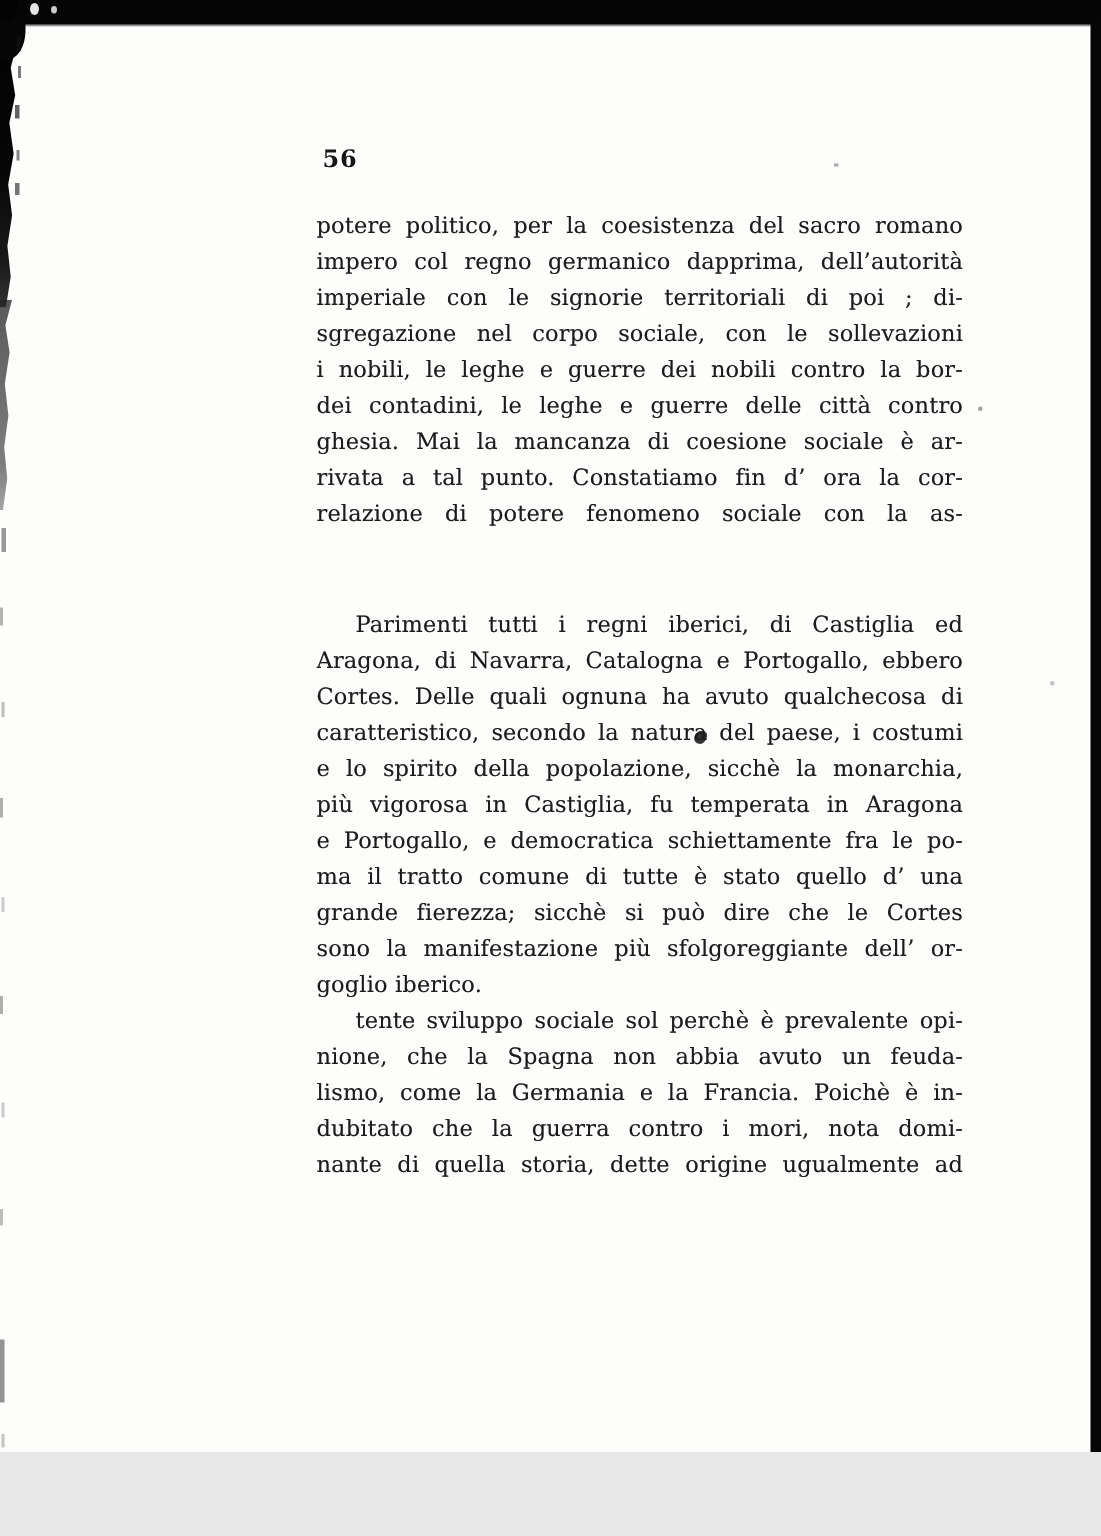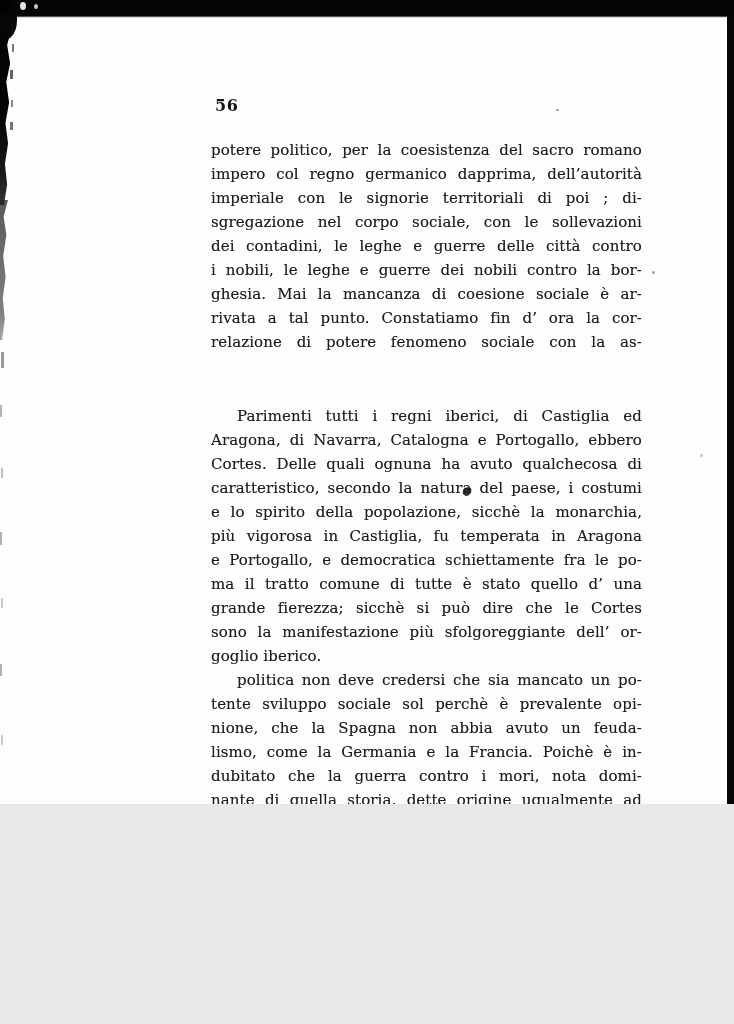--- a/index.html
+++ b/index.html
@@ -1,19 +1,19 @@
 <!DOCTYPE html>
 <html><head>
 <meta charset="utf-8">
 <style>
   html, body { margin: 0; padding: 0; background: #e8e8e8; }
   .page {
     position: relative;
     width: 734px;
-    height: 804px;
+    height: 968px;
     background: #fdfdfc;
     overflow: hidden;
     font-family: "DejaVu Serif", "Liberation Serif", serif;
   }
   
   .page-number {
     position: absolute;
     left: 215px;
     top: 96px;
     font-size: 16px;
@@ -124,41 +124,40 @@
   <div class="speck" style="left:556px;top:109px;width:3px;height:2px;background:#777;opacity:.6;"></div>
   <div class="speck" style="left:700px;top:454px;width:3px;height:3px;background:#888;opacity:.5;border-radius:50%;"></div>
 
   <div class="page-number">56</div>
   <div class="text-block">
       <div class="para">
         <div class="line">potere politico, per la coesistenza del sacro romano</div>
         <div class="line">impero col regno germanico dapprima, dell’autorità</div>
         <div class="line">imperiale con le signorie territoriali di poi ; di-</div>
         <div class="line">sgregazione nel corpo sociale, con le sollevazioni</div>
+        <div class="line">i nobili, le leghe e guerre dei nobili contro la bor-</div>
         <div class="line">dei contadini, le leghe e guerre delle città contro</div>
-        <div class="line">i nobili, le leghe e guerre dei nobili contro la bor-</div>
         <div class="line">ghesia. Mai la mancanza di coesione sociale è ar-</div>
         <div class="line">rivata a tal punto. Constatiamo fin d’ ora la cor-</div>
         <div class="line">relazione di potere fenomeno sociale con la as-</div>
       </div>
       <div class="para indent gap">
         <div class="line">Parimenti tutti i regni iberici, di Castiglia ed</div>
         <div class="line">Aragona, di Navarra, Catalogna e Portogallo, ebbero</div>
         <div class="line">Cortes. Delle quali ognuna ha avuto qualchecosa di</div>
         <div class="line">caratteristico, secondo la natura del paese, i costumi</div>
         <div class="line">e lo spirito della popolazione, sicchè la monarchia,</div>
         <div class="line">più vigorosa in Castiglia, fu temperata in Aragona</div>
         <div class="line">e Portogallo, e democratica schiettamente fra le po-</div>
         <div class="line">ma il tratto comune di tutte è stato quello d’ una</div>
         <div class="line">grande fierezza; sicchè si può dire che le Cortes</div>
         <div class="line">sono la manifestazione più sfolgoreggiante dell’ or-</div>
         <div class="line last">goglio iberico.</div>
       </div>
       <div class="para indent">
-        <div class="line">politica non deve credersi che sia mancato un po-</div>
         <div class="line">tente sviluppo sociale sol perchè è prevalente opi-</div>
         <div class="line">nione, che la Spagna non abbia avuto un feuda-</div>
         <div class="line">lismo, come la Germania e la Francia. Poichè è in-</div>
         <div class="line">dubitato che la guerra contro i mori, nota domi-</div>
         <div class="line">nante di quella storia, dette origine ugualmente ad</div>
       </div>
     </div>
 
 </div>
 

